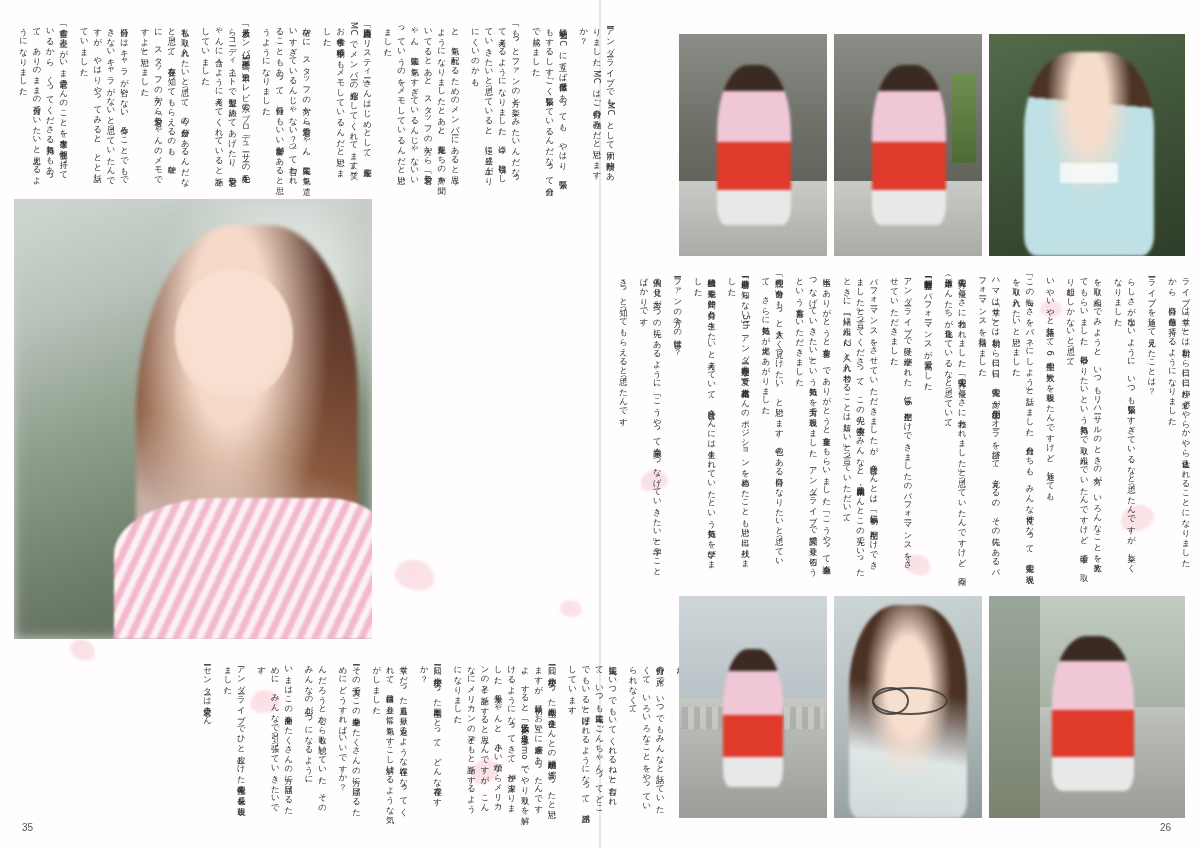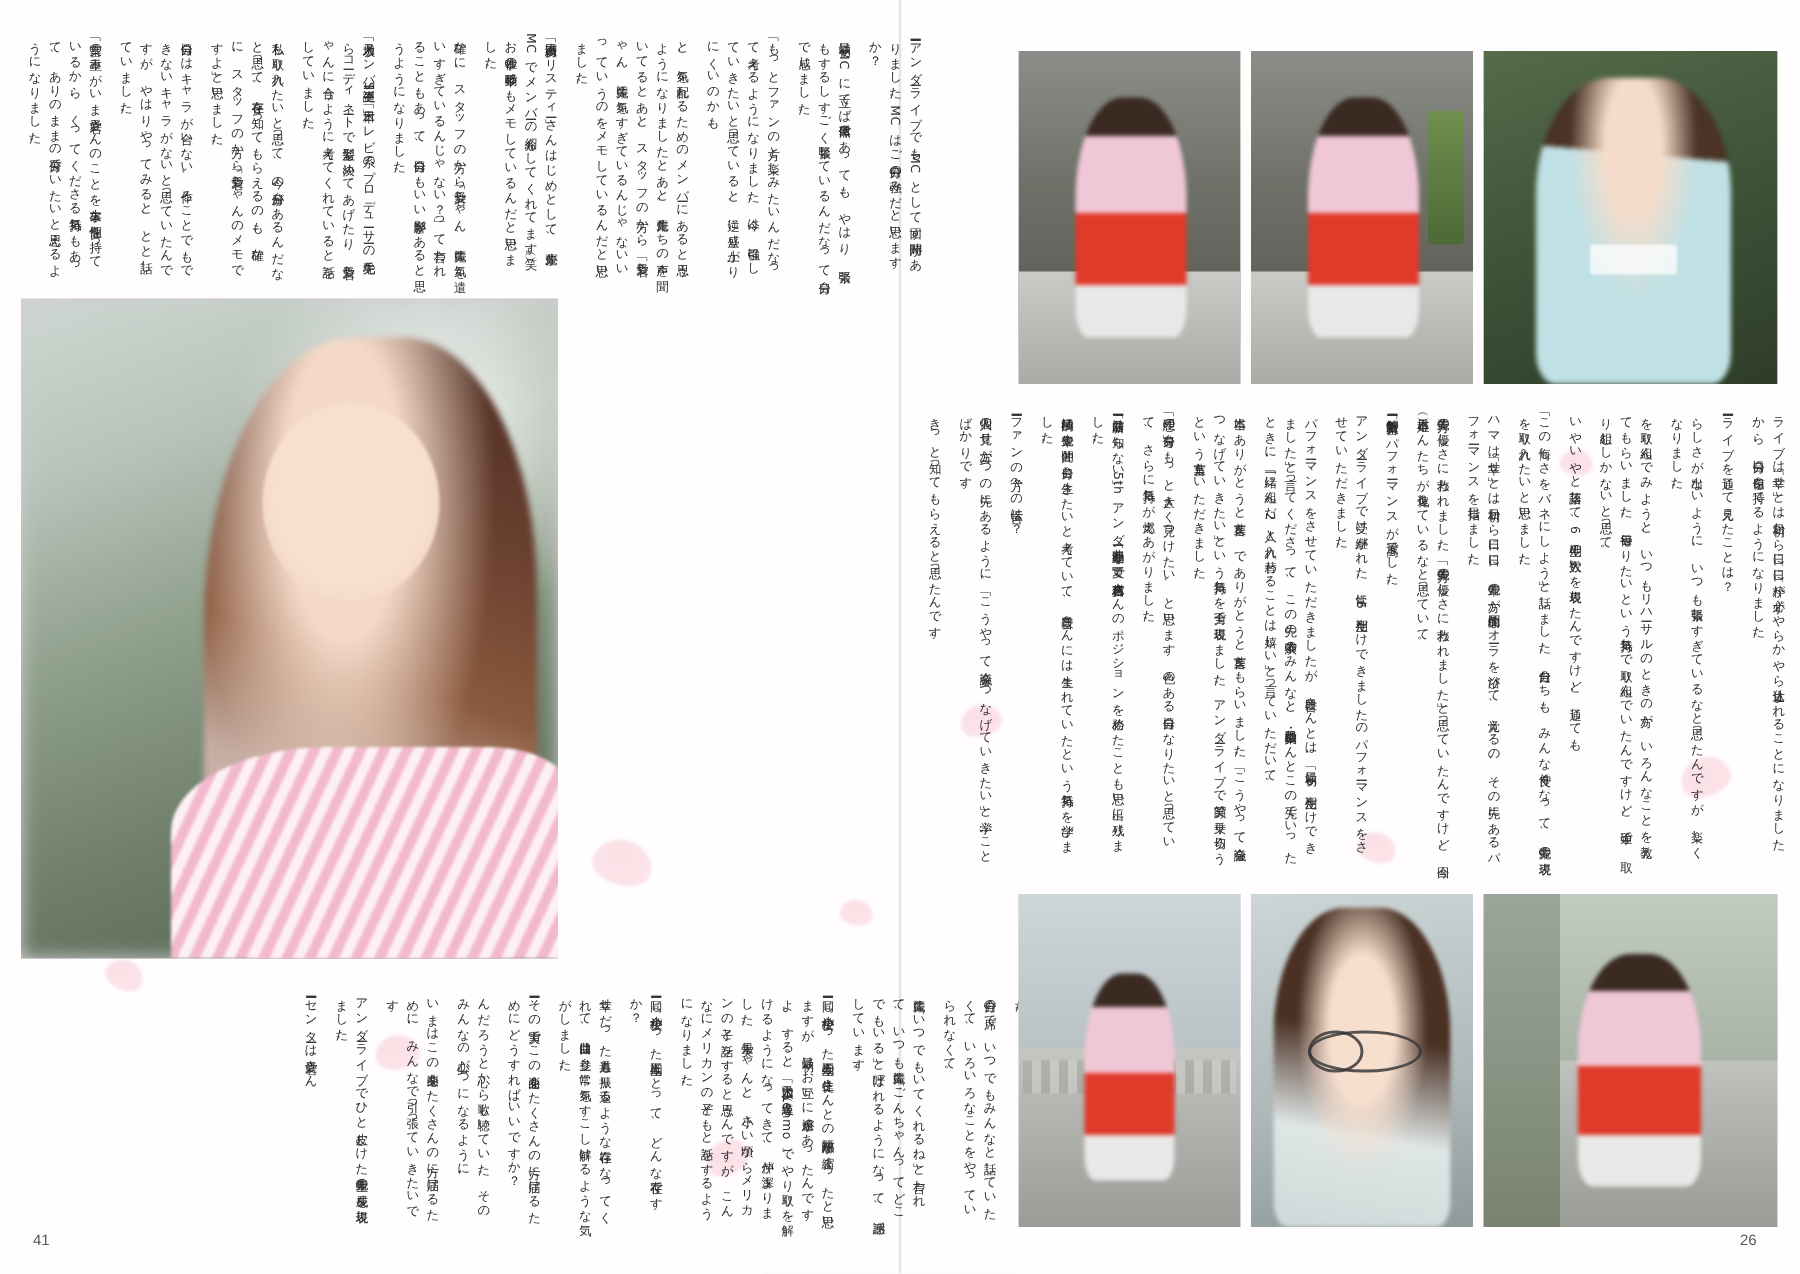--- a/index.html
+++ b/index.html
@@ -158,21 +158,21 @@
     <div class="vcol" style="height:155px;">ーー同じ小学校だった五期生の生徒さんとの距離感が縮まったと思いますが、最初はお互いに遠慮があったんですよ。すると、「乃木坂」に進級（Lenmo）でやり取りを解けるようになってきて、仲が深まりました。果実ちゃんと、小さい頃からメリカンの子と話をすると思うんですが、こんなにメリカンの子どもと話をするようになりました。</div>
     <div class="vcol" style="height:155px;">ーー同じ小学校だった五期生にとって、どんな存在ですか？</div>
     <div class="vcol" style="height:155px;">幸せだった道具も振り返るような存在になってくれて、曲目は参り一常に気をすこし解けるような気がしました。</div>
     <div class="vcol" style="height:155px;">ーーその実力でこの楽曲をたくさんの方に届けるためにどうすればいいですか？</div>
     <div class="vcol" style="height:155px;">んだろうと心から歌も聴いていた。そのみんなの心が一つになるように。</div>
     <div class="vcol" style="height:155px;">いまはこの楽曲をたくさんの方に届けるために、みんなで引っ張っていきたいです。</div>
     <div class="vcol" style="height:155px;">アンダーライブでひと皮むけた先輩生の成長を表現しました。</div>
     <div class="vcol" style="height:155px;">ーーセンターは愛宕さん</div>
   </div>
 
-  <div class="pagenum" style="left:22px;top:822px;">41</div>
+  <div class="pagenum" style="left:22px;top:822px;">35</div>
 
   <div class="photo" style="left:679px;top:34px;width:148px;height:222px;">
     <div class="wall"></div>
     <div style="position:absolute;left:0;bottom:0;width:100%;height:34%;background:linear-gradient(180deg,#c9cbc6,#a9aba6);"></div>
     <div class="girlpink"></div>
   </div>
 
   <div class="photo" style="left:834px;top:34px;width:148px;height:222px;">
     <div class="wall"></div>
     <div style="position:absolute;left:0;bottom:0;width:100%;height:34%;background:linear-gradient(180deg,#c9cbc6,#a9aba6);"></div>

